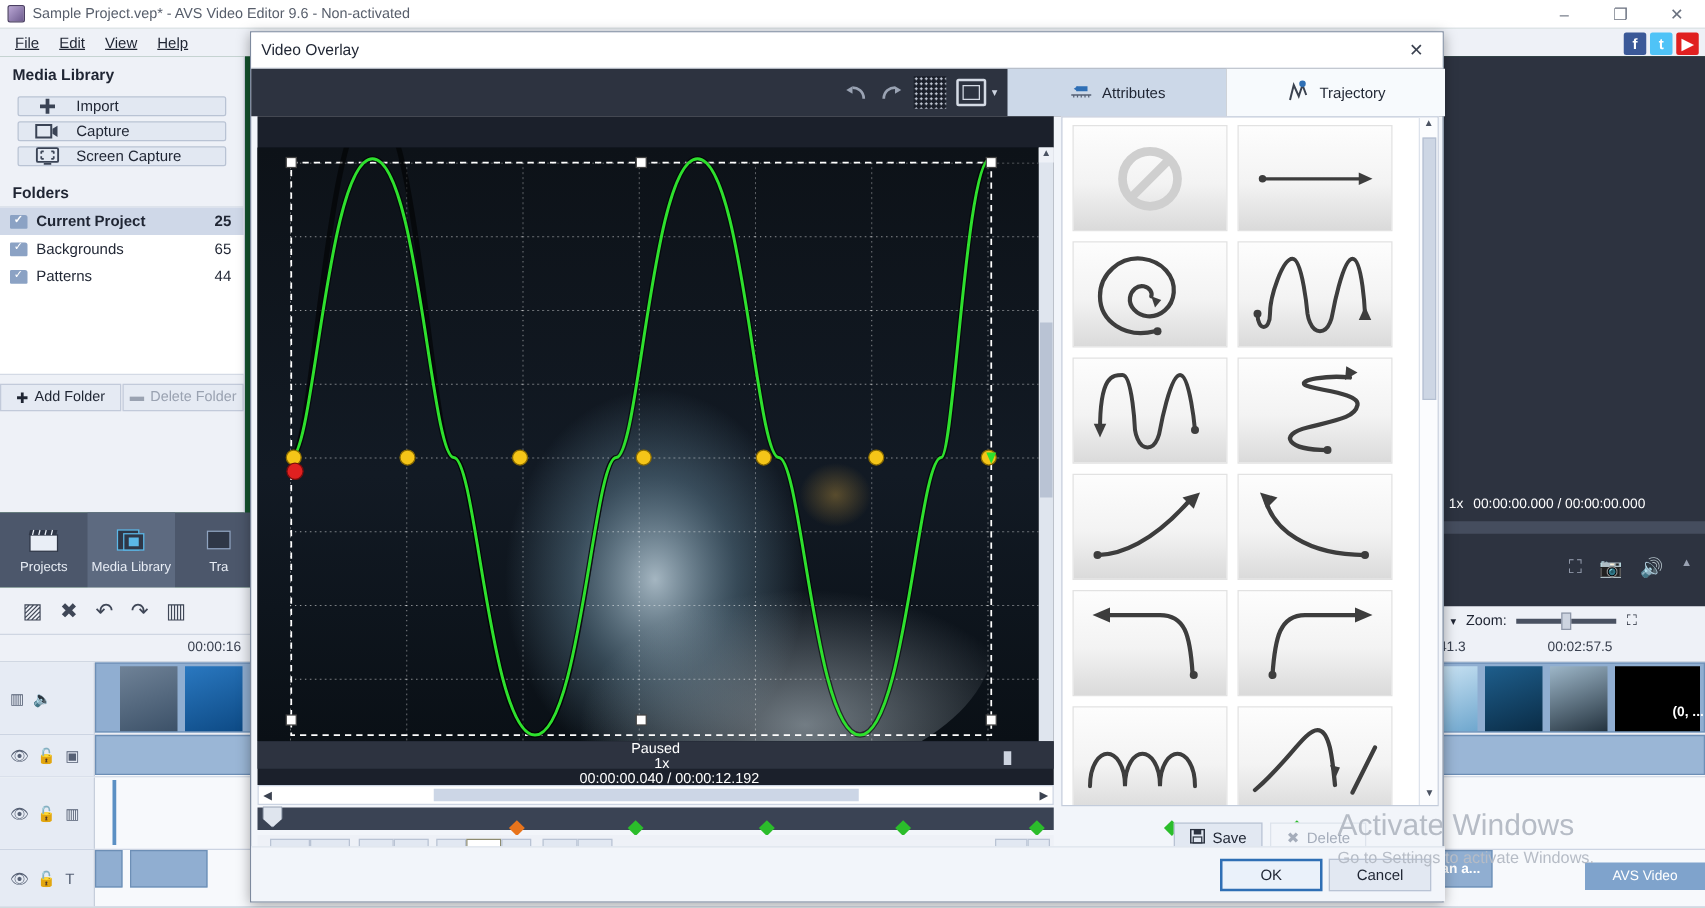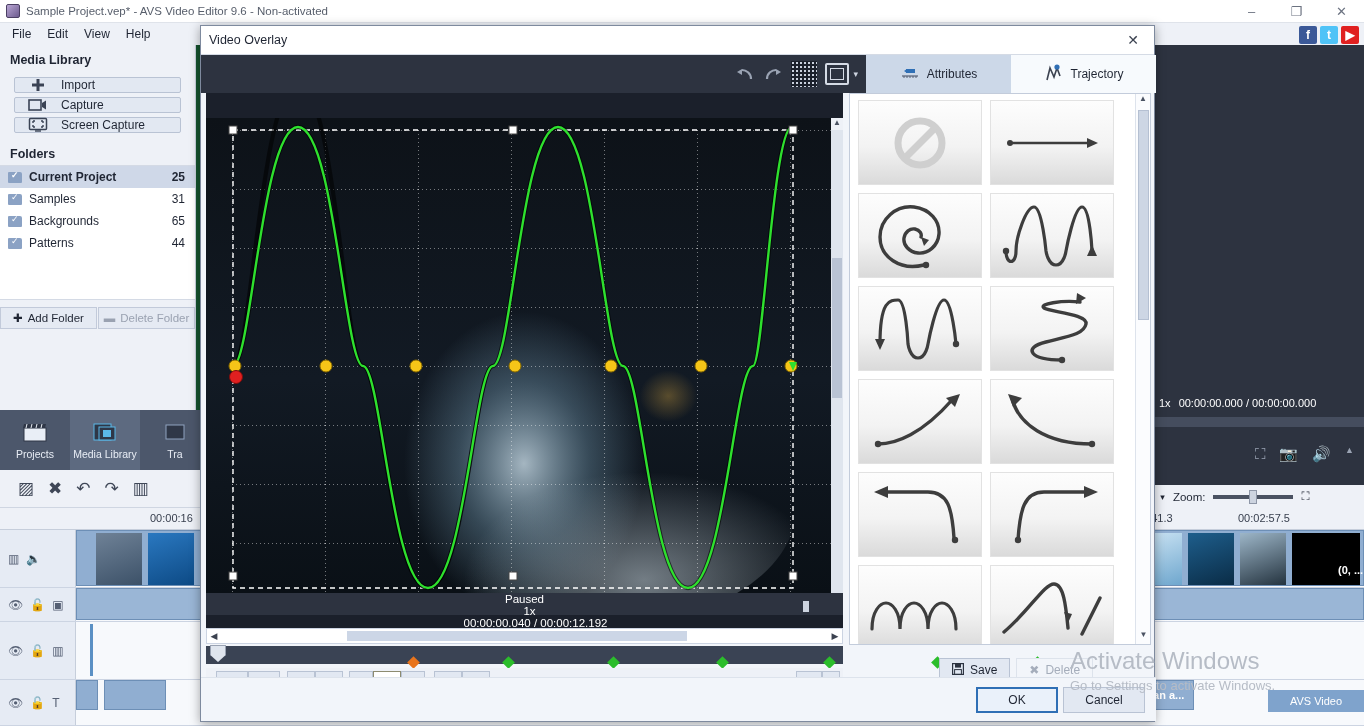--- a/index.html
+++ b/index.html
@@ -26,21 +26,21 @@
   }
   .titlebar .title { font-size:11.5px; color:#575e6b; }
   .winbtns { position:absolute; right:0; top:0; height:23px; display:flex; }
   .winbtn { width:45px; height:23px; display:flex; align-items:center; justify-content:center;
             color:#6b7280; font-size:13px; }
 
   .menubar {
     position:absolute; top:23px; left:0; width:1364px; height:22px;
     background:#eef1f7; display:flex; align-items:center; padding-left:4px;
   }
-  .menu-item { padding:3px 8px; font-size:12px; color:#1f2533; }
+  .menu-item { padding:3px 8px; font-size:12px; color:#1f2533;text-decoration:underline; }
 
   .social { position:absolute; right:5px; top:26px; display:flex; gap:3px; }
   .soc { width:18px; height:18px; border-radius:2px; color:#fff;
          font-size:12px; font-weight:bold; display:flex; align-items:center; justify-content:center; }
   .soc.fb { background:#3b5998; }
   .soc.tw { background:#4fc3f7; }
   .soc.yt { background:#e02020; }
 
   
   .media-panel {
@@ -112,21 +112,21 @@
   }
   .tb-icn { width:30px; height:30px; display:flex; align-items:center; justify-content:center;
             color:#9aa3b3; font-size:16px; }
   .tb-grid { width:26px; height:26px; margin:0 2px; background:#1b202b;
              background-image:radial-gradient(#c9d0dd 0.8px, transparent 0.9px);
              background-size:4px 4px; }
   .tb-mon { width:24px; height:22px; border:2px solid #d5dbe5; border-radius:2px; position:relative; margin-left:6px;}
   .tb-mon:after { content:""; position:absolute; inset:3px; border:1px solid #d5dbe5; }
   .caret { color:#cdd4e0; font-size:9px; margin:0 8px 0 4px; }
 
-  .dtab { width:145px; height:38px; display:flex; align-items:center; justify-content:center;
+  .dtab { width:175px; height:38px; display:flex; align-items:center; justify-content:center;
           gap:7px; font-size:12px; color:#1f2533; }
   .dtab.inactive { background:#ccd8e8; }
   .dtab.active { background:#f7fafd; }
 
   
   .preview-wrap { position:absolute; left:5px; top:67px; width:637px; height:535px; background:#1b202b; }
   .preview { position:absolute; left:0; top:25px; width:625px; height:475px; overflow:hidden; background:#0b0f16; }
   .vscroll { position:absolute; right:0; top:25px; width:12px; height:475px; background:#dfe5ee; }
   .vscroll .arr { height:12px; text-align:center; font-size:8px; color:#4a5262; background:#eef1f7;}
   .vscroll .thumbv { position:absolute; top:140px; left:1px; width:10px; height:140px; background:#b9c3d4; }
@@ -243,25 +243,20 @@
       </span>
       <span>Screen Capture</span>
     </div>
 
     <div class="folders-head">Folders</div>
     <div class="folder-list">
       <div class="folder-row sel">
         <span class="fic"></span>
         <span>Current Project</span>
         <span class="cnt">25</span>
-      </div>
-      <div class="folder-row">
-        <span class="fic"></span>
-        <span>Samples</span>
-        <span class="cnt">31</span>
       </div>
       <div class="folder-row">
         <span class="fic"></span>
         <span>Backgrounds</span>
         <span class="cnt">65</span>
       </div>
       <div class="folder-row">
         <span class="fic"></span>
         <span>Patterns</span>
         <span class="cnt">44</span>

